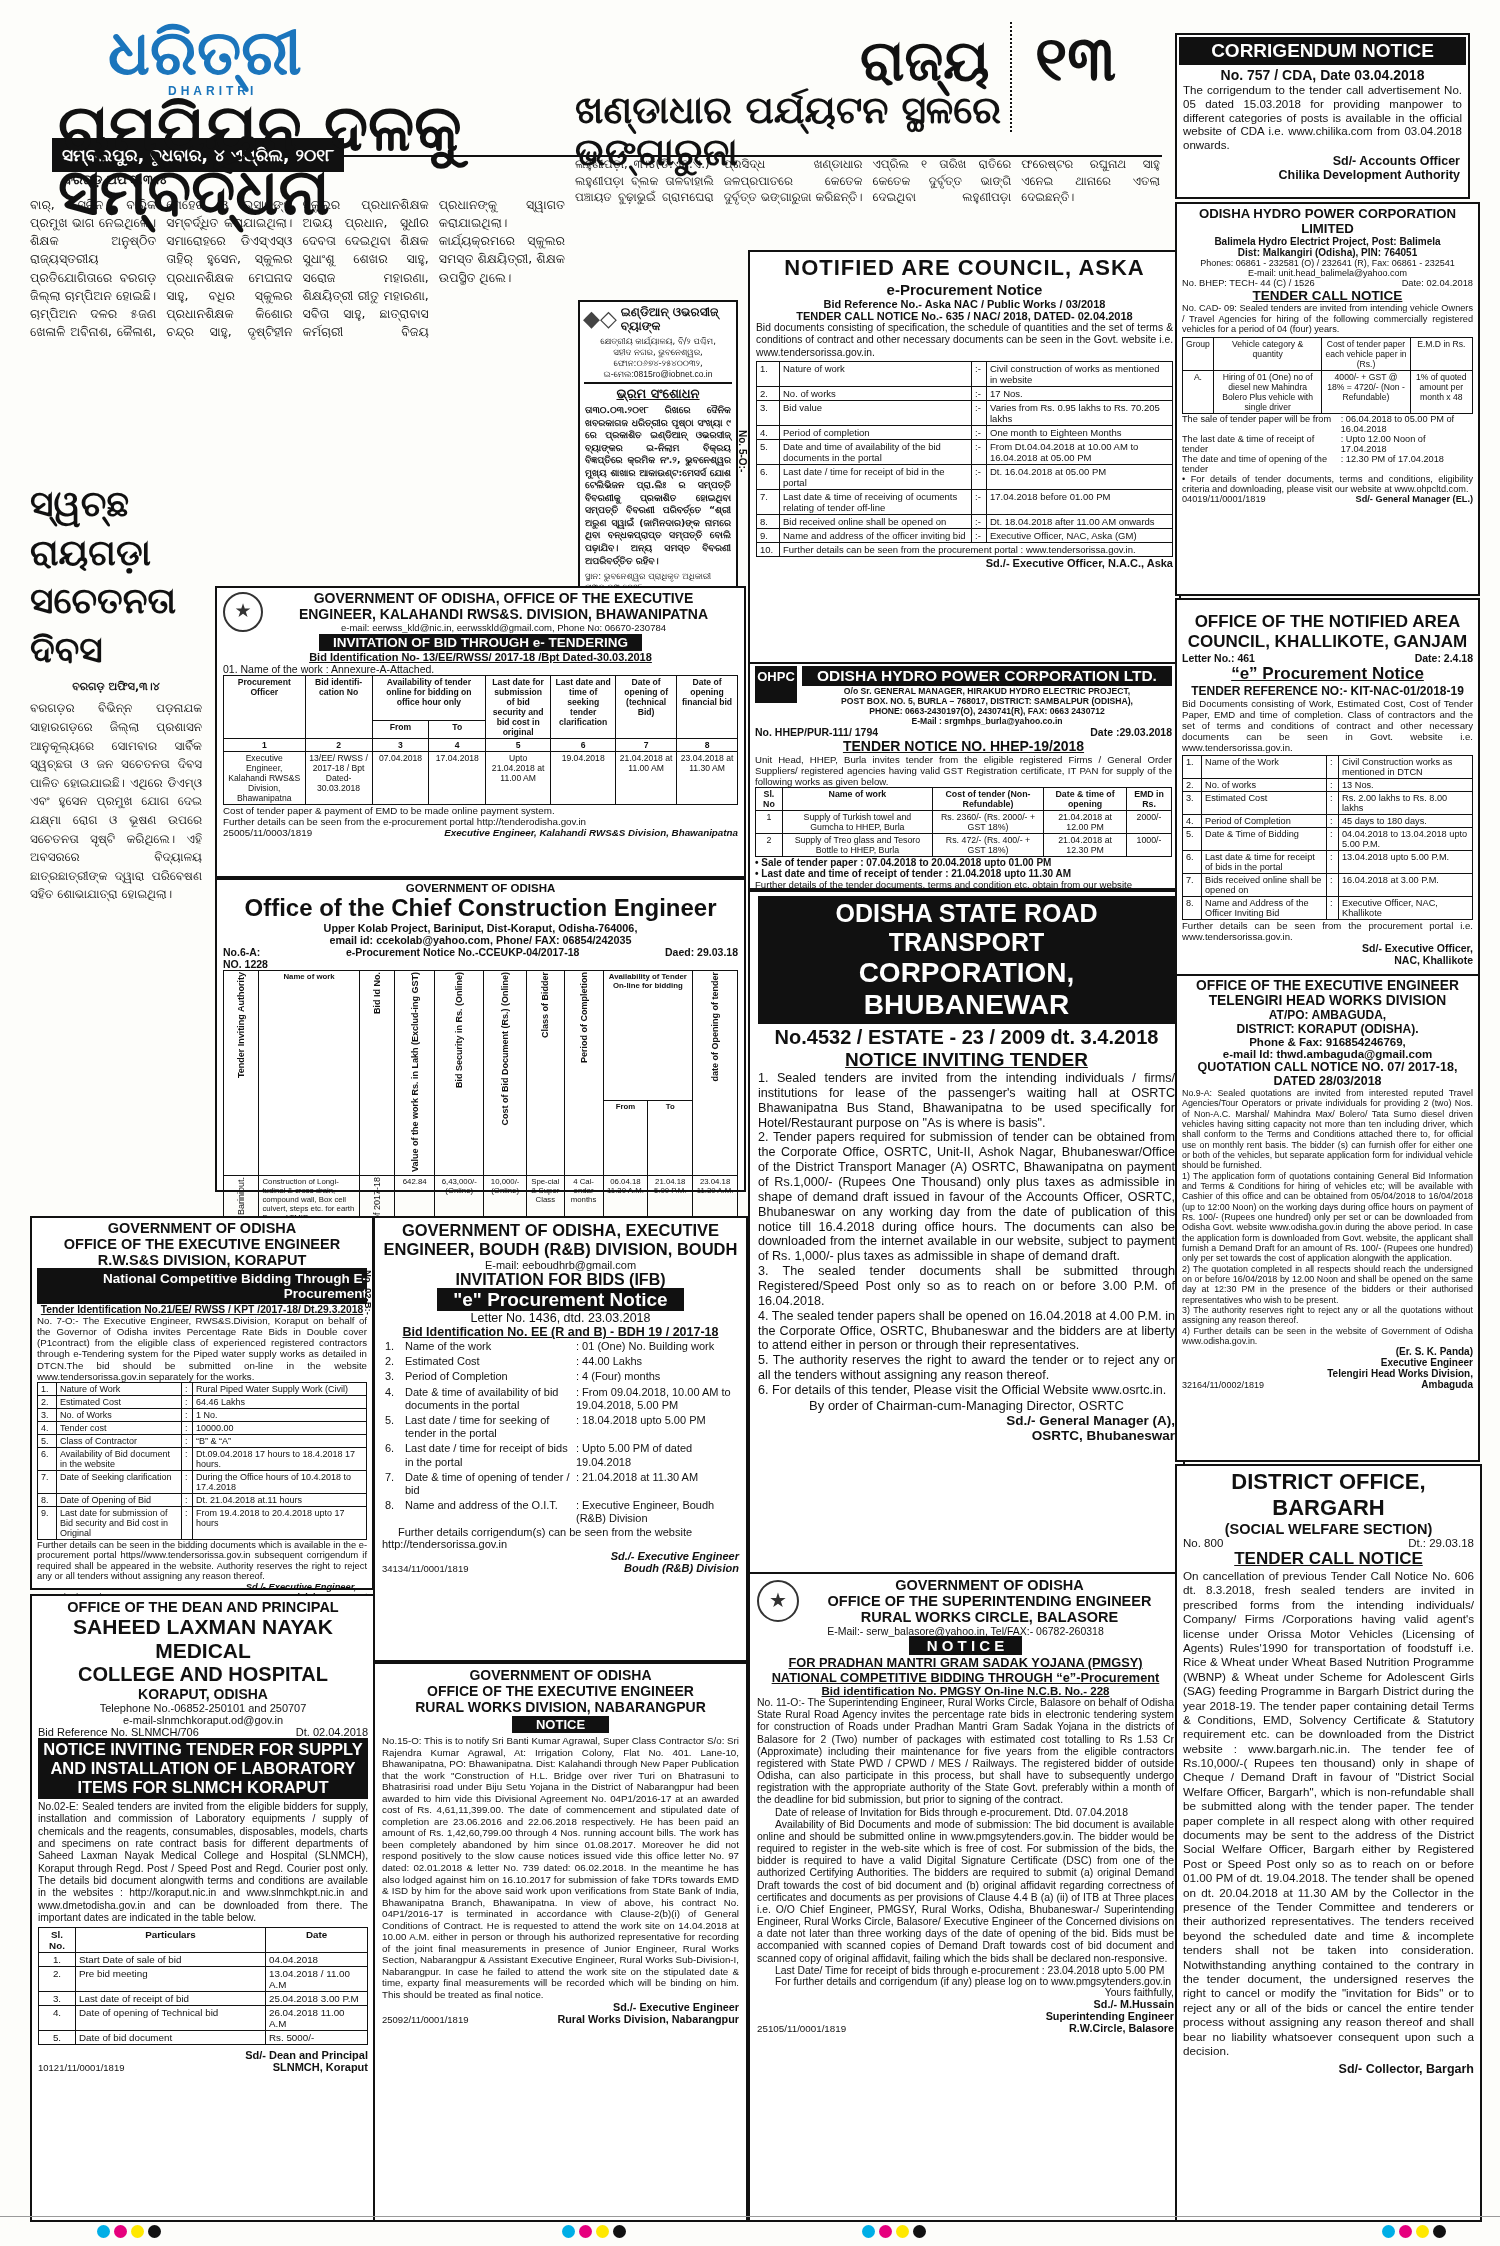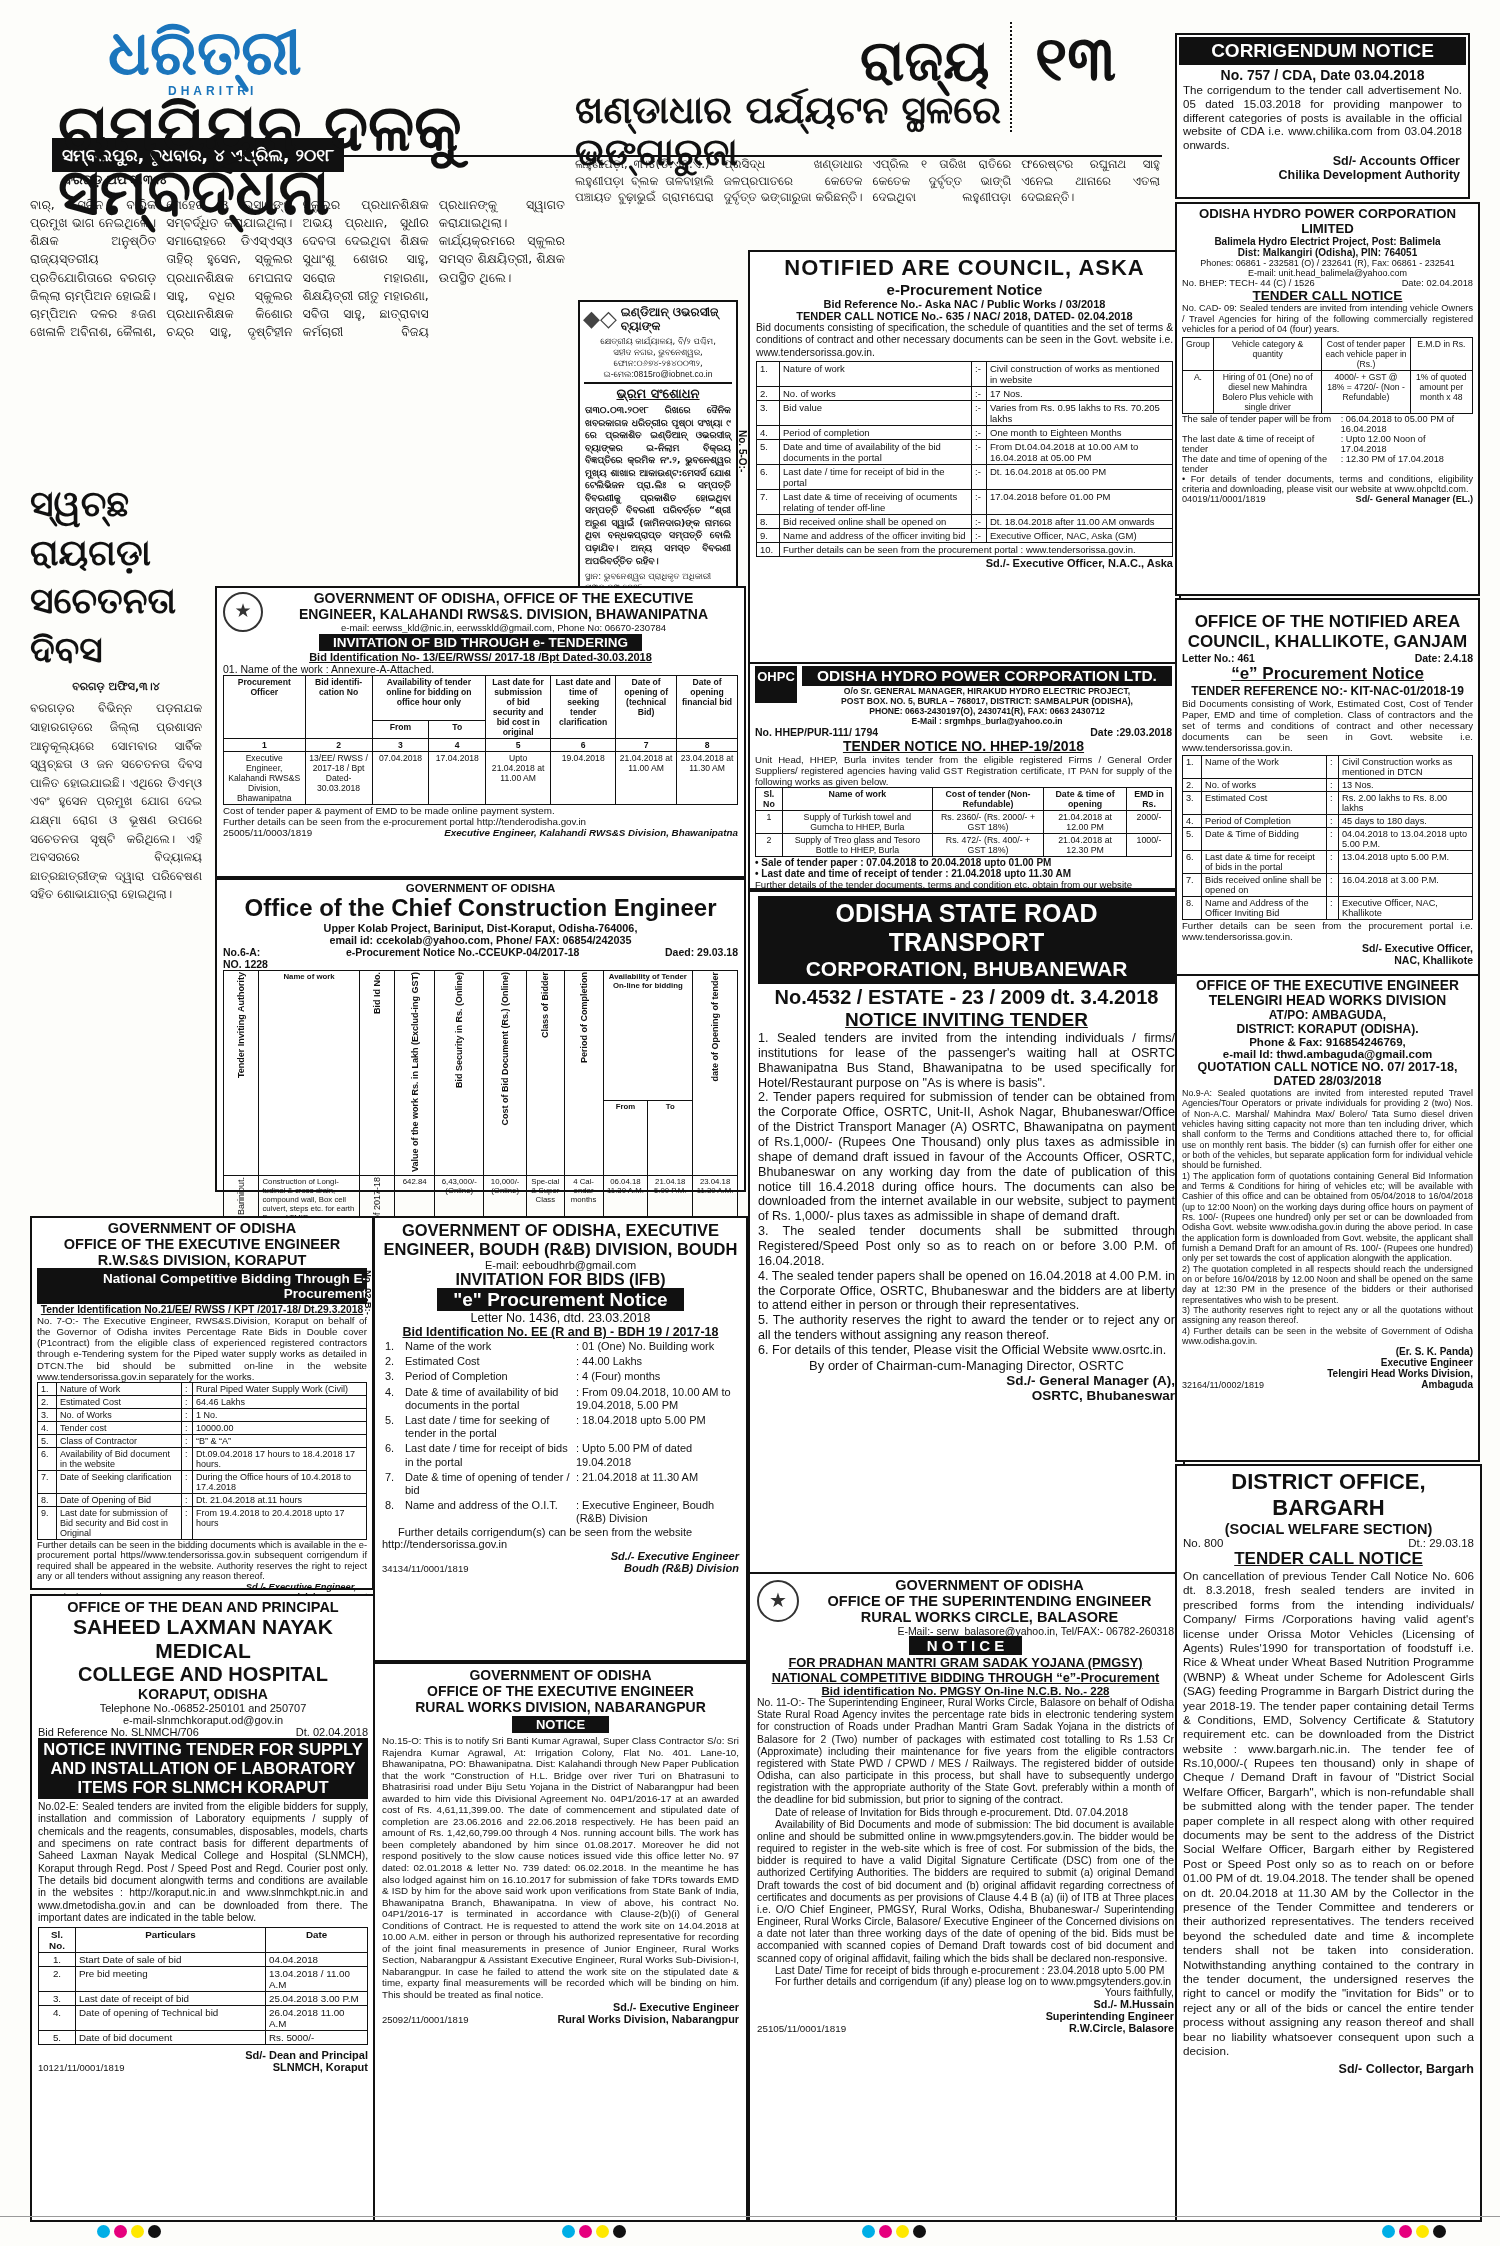--- a/index.html
+++ b/index.html
@@ -190,21 +190,21 @@
     <div class="b" style="font-size:10px;">•   Last date and time of receipt of tender :  21.04.2018 upto 11.30 AM</div>
     <div style="font-size:9.6px;">Further details of the tender documents, terms and condition etc. obtain from our website www.ohpcltd.com</div>
     <div class="codeline" style="font-size:9.6px;">
         <span>04007/11/0001/1819</span>
         <span class="b">Sd/- Unit Head, HHEP, Burla</span>
       </div>
   </div>
 
   <div class="abs box" style="left:748px;top:890px;width:417px;height:672px;padding:4px 8px;">
     <div class="inv b c" style="font-size:25px;padding:3px 0 0;">ODISHA STATE ROAD TRANSPORT</div>
-    <div class="inv b c" style="font-size:21px;padding:0 0 3px;">CORPORATION, BHUBANEWAR</div>
+    <div class="inv b c" style="font-size:28px;padding:0 0 3px;">CORPORATION, BHUBANEWAR</div>
     <div class="b c" style="font-size:20px;margin-top:2px;">No.4532 / ESTATE - 23 / 2009 dt. 3.4.2018</div>
     <div class="b c u" style="font-size:19px;">NOTICE INVITING TENDER</div>
     <div class="j" style="font-size:12.6px;line-height:1.18;">1.  Sealed tenders are invited from the intending individuals / firms/ institutions for lease of the passenger's waiting hall at OSRTC Bhawanipatna Bus Stand, Bhawanipatna to be used specifically for Hotel/Restaurant purpose on "As is where is basis".</div>
     <div class="j" style="font-size:12.6px;line-height:1.18;">2.  Tender papers required for submission of tender can be obtained from the Corporate Office, OSRTC, Unit-II, Ashok Nagar, Bhubaneswar/Office of the District Transport Manager (A) OSRTC, Bhawanipatna on payment of Rs.1,000/- (Rupees One Thousand) only plus taxes as admissible in shape of demand draft issued in favour of the Accounts Officer, OSRTC, Bhubaneswar on any working day from the date of publication of this notice till 16.4.2018 during office hours.  The documents can also be downloaded from the internet available in our website, subject to payment of Rs. 1,000/- plus taxes as admissible in shape of demand draft.</div>
     <div class="j" style="font-size:12.6px;line-height:1.18;">3.  The sealed tender documents shall be submitted through Registered/Speed Post only so as to reach on or before 3.00 P.M. of 16.04.2018.</div>
     <div class="j" style="font-size:12.6px;line-height:1.18;">4.  The sealed tender papers shall be opened on 16.04.2018 at 4.00 P.M. in the Corporate Office, OSRTC, Bhubaneswar and the bidders are at liberty to attend either in person or through their representatives.</div>
     <div class="j" style="font-size:12.6px;line-height:1.18;">5.  The authority reserves the right to award the tender or to reject any or all the tenders without assigning any reason thereof.</div>
     <div class="j" style="font-size:12.6px;line-height:1.18;">6.  For details of this tender, Please visit the Official Website www.osrtc.in.</div>
     <div class="c" style="font-size:13px;">By order of Chairman-cum-Managing Director, OSRTC</div>
     <div class="sig" style="font-size:13.5px;">Sd./- General Manager (A),</div>
@@ -213,21 +213,21 @@
 
   <div class="abs box" style="left:748px;top:1572px;width:417px;height:640px;padding:3px 7px;">
     <div style="display:flex;gap:6px;align-items:center;">
       <div style="width:38px;height:38px;border-radius:50%;border:2px solid #333;color:#333;font-size:20px;text-align:center;line-height:36px;">★</div>
       <div style="flex:1;">
         <div class="b c" style="font-size:14.5px;">GOVERNMENT OF ODISHA</div>
         <div class="b c" style="font-size:14.5px;">OFFICE OF THE SUPERINTENDING ENGINEER</div>
         <div class="b c" style="font-size:14.5px;">RURAL WORKS CIRCLE, BALASORE</div>
       </div>
     </div>
-    <div class="c" style="font-size:10.5px;text-align:right;">E-Mail:- serw_balasore@yahoo.in, Tel/FAX:- 06782-260318</div>
+    <div class="c" style="font-size:10.5px;">E-Mail:- serw_balasore@yahoo.in, Tel/FAX:- 06782-260318</div>
     <div class="c"><span class="inv b" style="font-size:15px;padding:1px 18px;">N O T I C E</span></div>
     <div class="b c u" style="font-size:12.8px;">FOR PRADHAN MANTRI GRAM SADAK YOJANA (PMGSY)</div>
     <div class="b c u" style="font-size:12.8px;">NATIONAL COMPETITIVE BIDDING THROUGH “e”-Procurement</div>
     <div class="b c u" style="font-size:11.5px;">Bid identification No. PMGSY On-line N.C.B. No.- 228</div>
     <div class="j" style="font-size:10.4px;line-height:1.17;">No. 11-O:- The Superintending Engineer, Rural Works Circle, Balasore on behalf of Odisha State Rural Road Agency invites the percentage rate bids in electronic tendering system for construction of Roads under Pradhan Mantri Gram Sadak Yojana in the districts of Balasore for 2 (Two) number of packages with estimated cost totalling to Rs 1.53 Cr (Approximate) including their maintenance for five years from the eligible contractors registered with State PWD / CPWD / MES / Railways. The registered bidder of outside Odisha, can also participate in this process, but shall have to subsequently undergo registration with the appropriate authority of the State Govt. preferably within a month of the deadline for bid submission, but prior to signing of the contract.</div>
     <div class="j" style="font-size:10.4px;line-height:1.17;text-indent:18px;">Date of release of Invitation for Bids through e-procurement. Dtd. 07.04.2018</div>
     <div class="j" style="font-size:10.4px;line-height:1.17;text-indent:18px;">Availability of Bid Documents and mode of submission: The bid document is available online and should be submitted online in www.pmgsytenders.gov.in. The bidder would be required to register in the web-site which is free of cost. For submission of the bids, the bidder is required to have a valid Digital Signature Certificate (DSC) from one of the authorized Certifying Authorities. The bidders are required to submit (a) original Demand Draft towards the cost of bid document and (b) original affidavit regarding correctness of certificates and documents as per provisions of Clause 4.4 B (a) (ii) of ITB at Three places i.e. O/O Chief Engineer, PMGSY, Rural Works, Odisha, Bhubaneswar-/ Superintending Engineer, Rural Works Circle, Balasore/ Executive Engineer of the Concerned divisions on a date not later than three working days of the date of opening of the bid. Bids must be accompanied with scanned copies of Demand Draft towards cost of bid document and scanned copy of original affidavit, failing which the bids shall be declared non-responsive.</div>
     <div style="font-size:10.4px;text-indent:18px;">Last Date/ Time for receipt of bids through e-procurement : 23.04.2018 upto 5.00 PM</div>
     <div style="font-size:10.4px;text-indent:18px;">For further details and corrigendum (if any) please log on to www.pmgsytenders.gov.in</div>
     <div class="r" style="font-size:10.4px;">Yours faithfully,</div>

